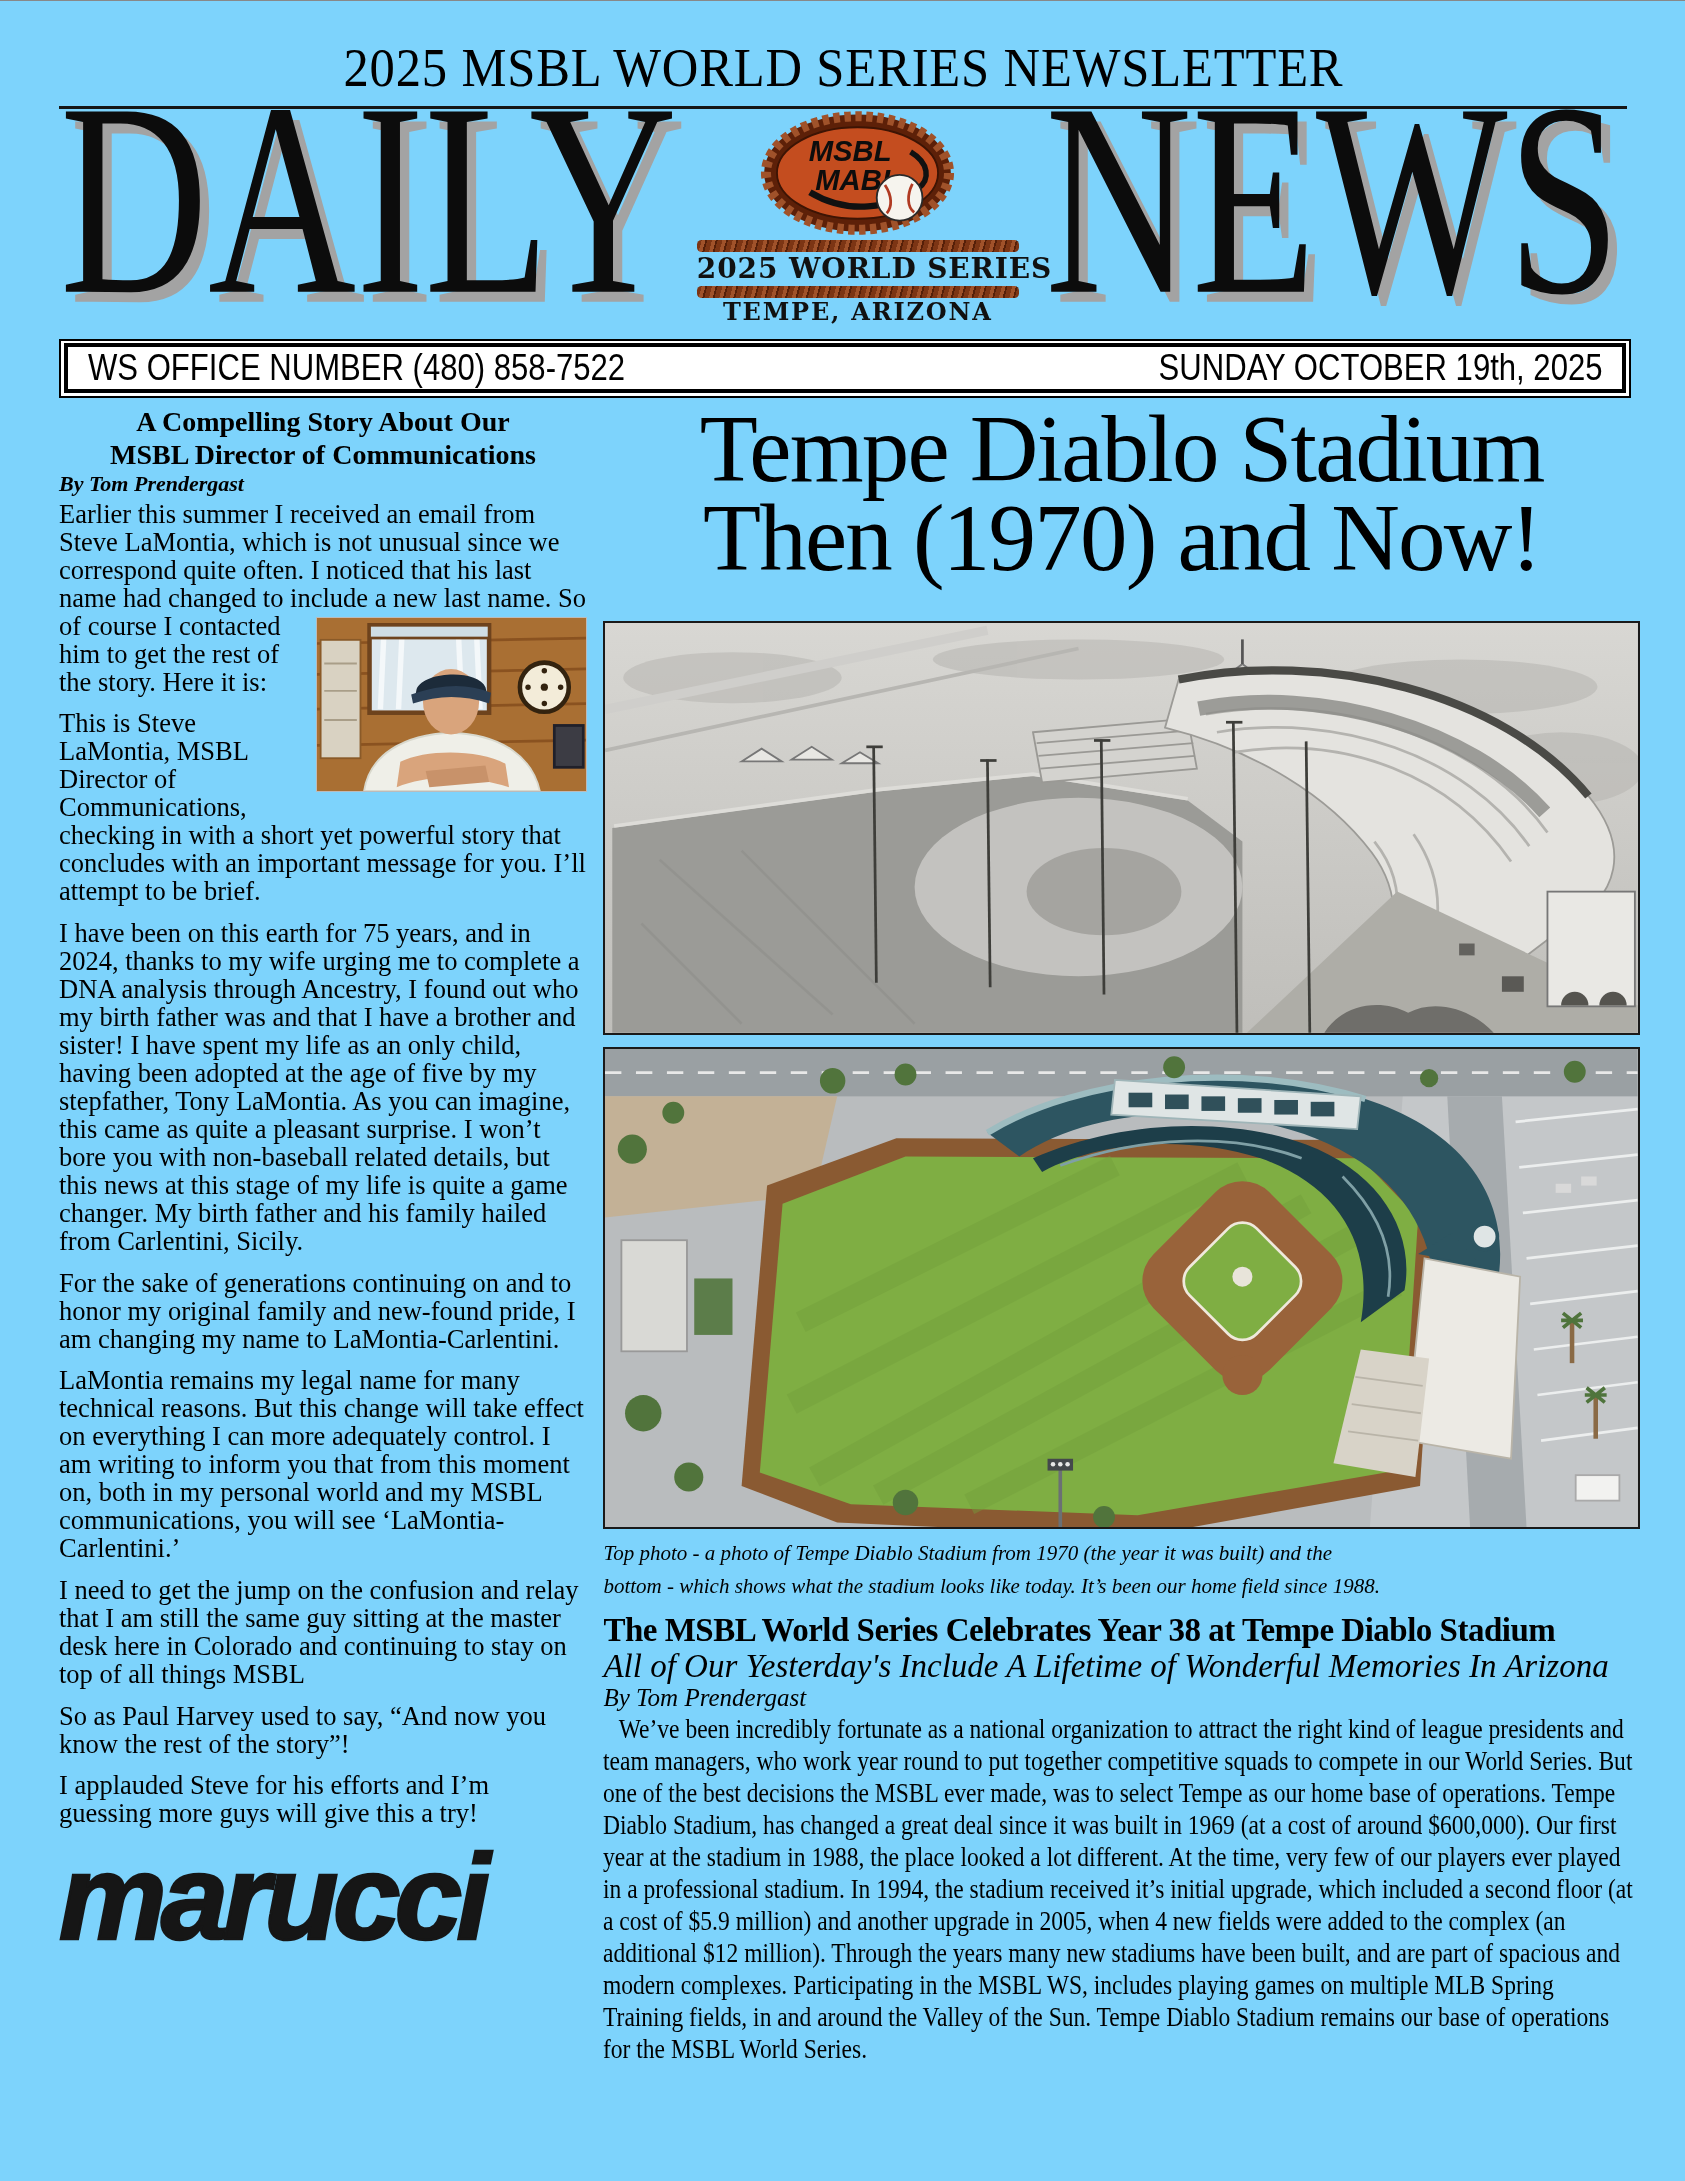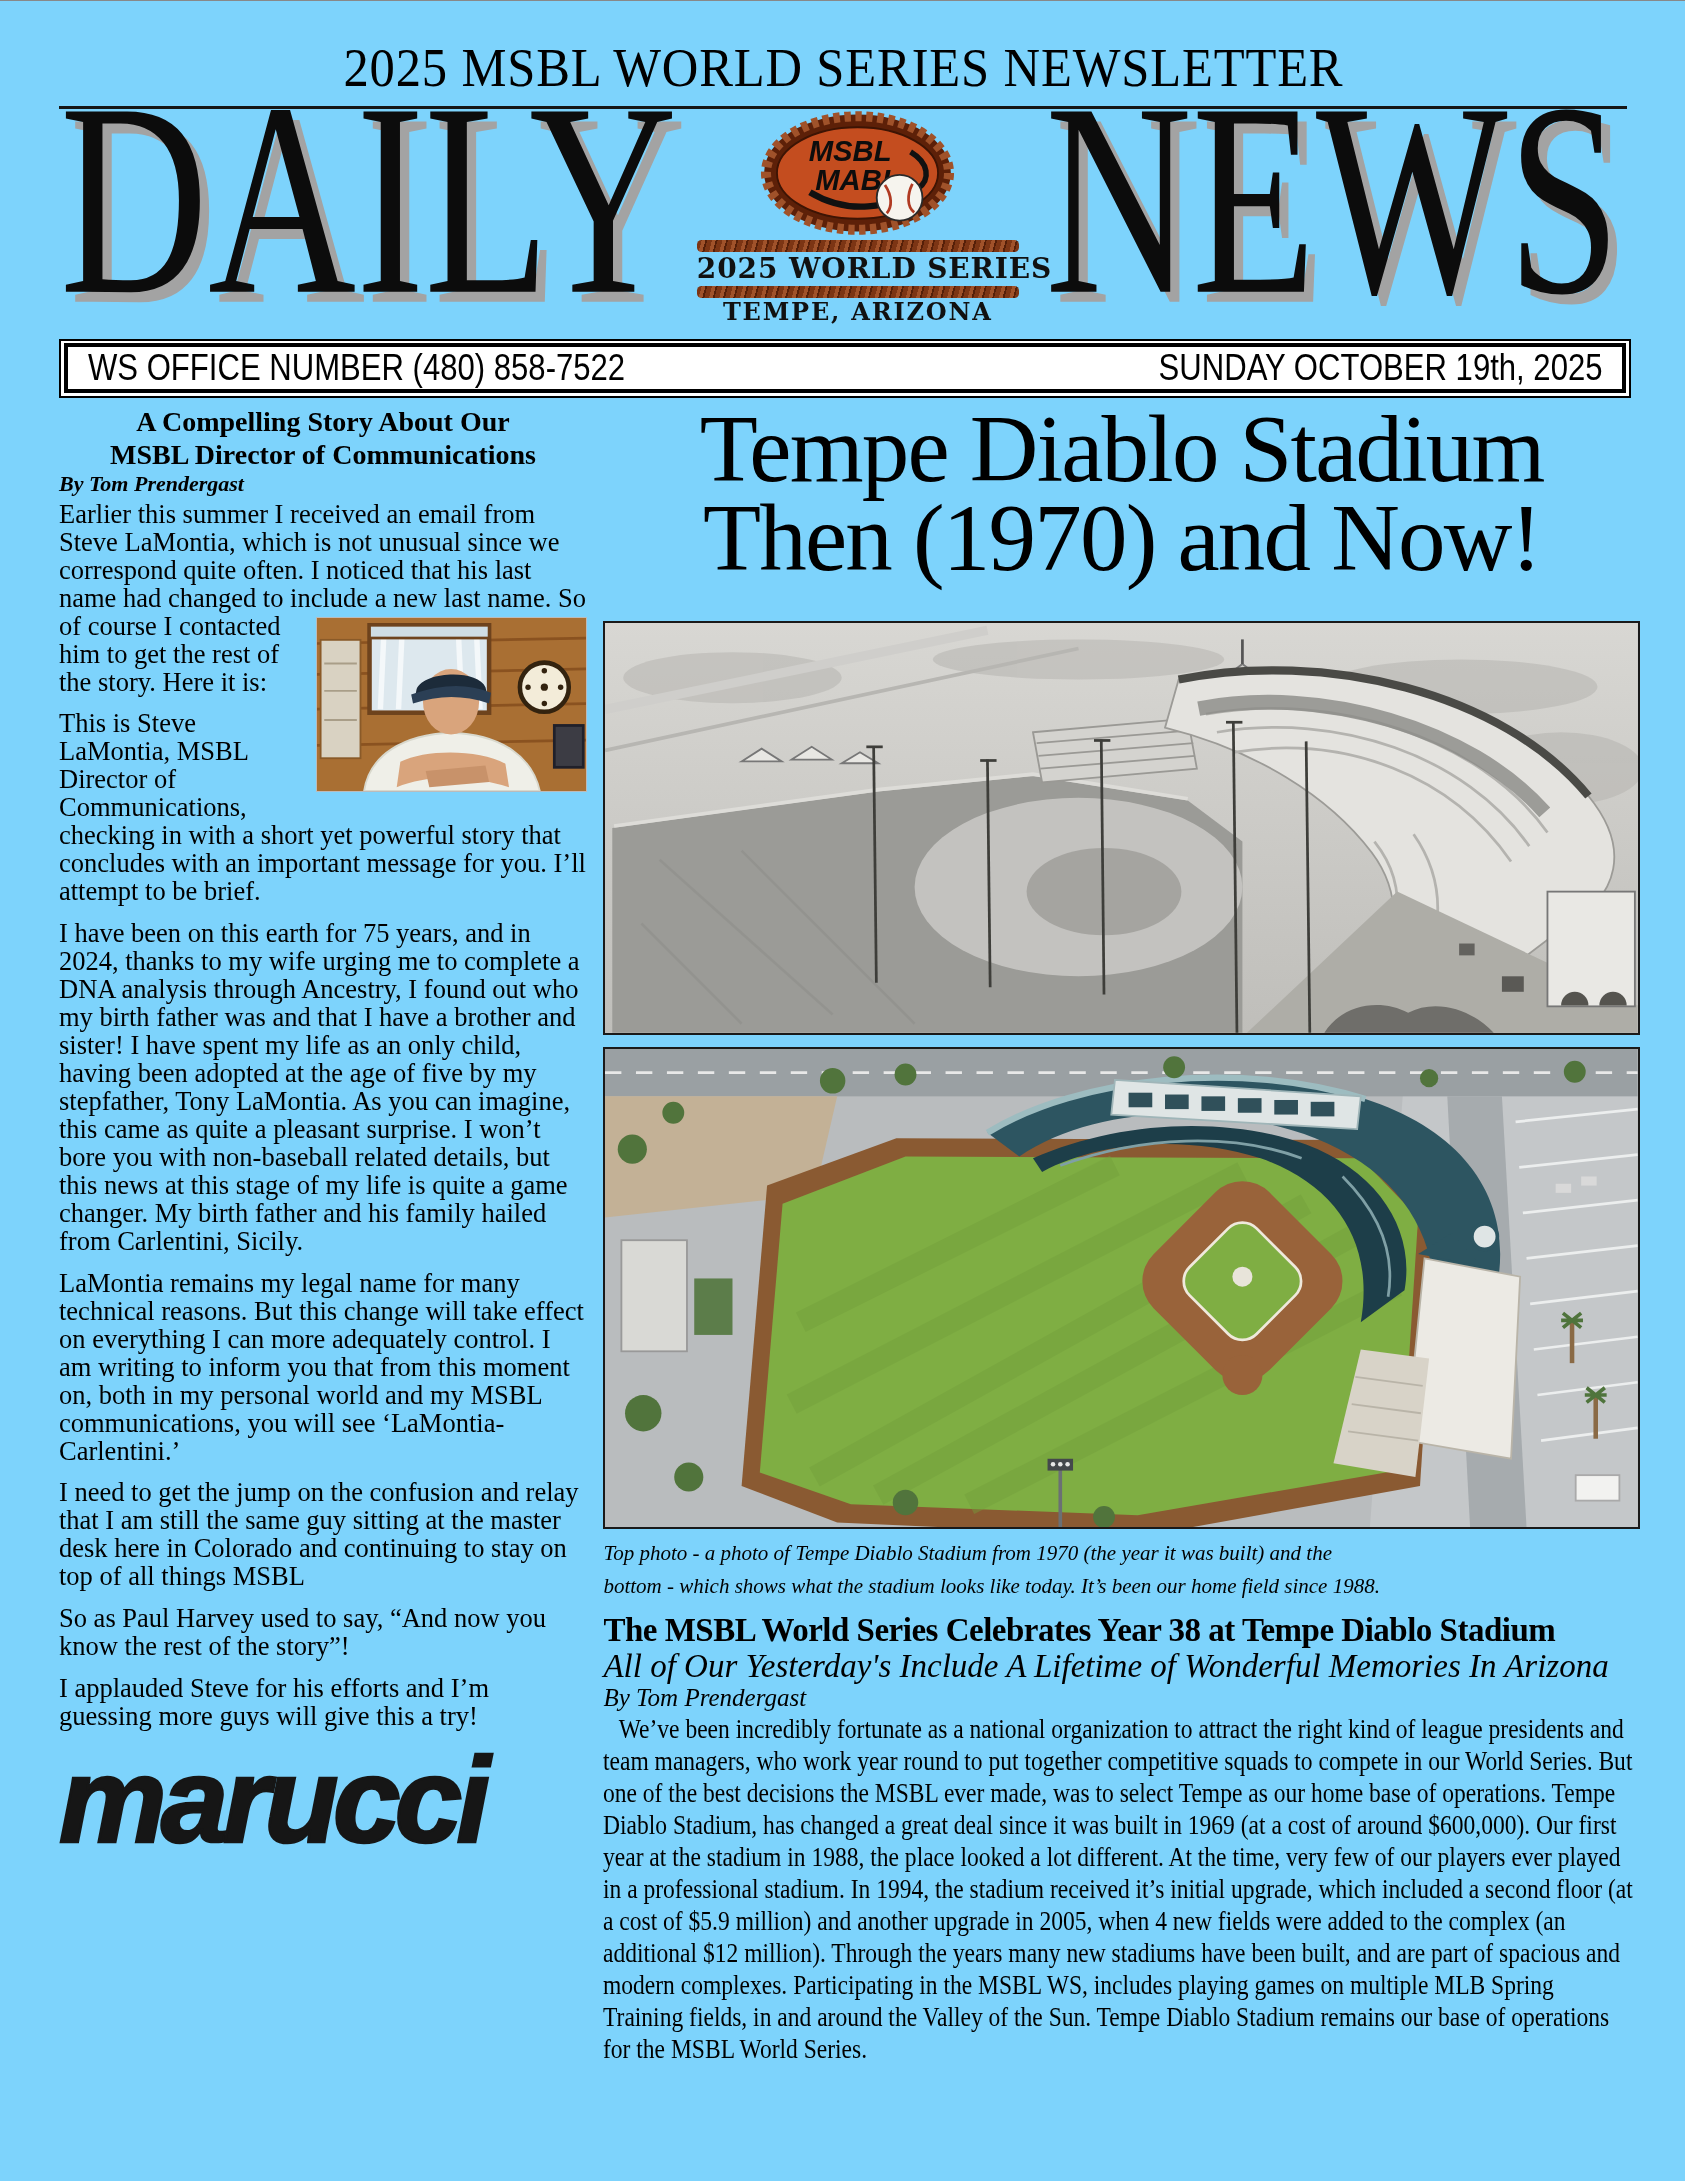--- a/index.html
+++ b/index.html
@@ -168,20 +168,21 @@
         <ellipse cx="148" cy="92" rx="31" ry="36" fill="#d9a47c"></ellipse>
         <path d="M110,78 C118,58 178,56 186,76 L189,88 C160,78 130,79 108,88 Z" fill="#1c2b3a"></path>
         <path d="M104,84 C140,72 166,72 192,82 L190,94 C160,84 134,85 106,94 Z" fill="#2b3f55"></path>
         <path d="M92,158 C120,144 178,144 208,160 L212,186 C170,172 120,172 88,186 Z" fill="#d9a47c"></path>
         <path d="M120,168 L186,162 L190,180 L124,186 Z" fill="#c8926a"></path>
       </svg>
           </span><span>name. So of course I contacted him to get the rest of the story. Here it is:</span></p>
 
       <p class="body-p">This is Steve LaMontia, MSBL Director of Communications, checking in with a short yet powerful story that concludes with an important message for you.  I’ll attempt to be brief.</p>
       <p class="body-p">I have been on this earth for 75 years, and in 2024, thanks to my wife urging me to complete a DNA analysis through Ancestry, I found out who my birth father was and that I have a brother and sister!  I have spent my life as an only child, having been adopted at the age of five by my stepfather, Tony LaMontia.  As you can imagine, this came as quite a pleasant surprise. I won’t bore you with non-baseball related details, but this news at this stage of my life is quite a game changer.  My birth father and his family hailed from Carlentini, Sicily.</p>
+      <p class="body-p">For the sake of generations continuing on and to honor my original family and new-found pride, I am changing my name to LaMontia-Carlentini.</p>
       <p class="body-p">LaMontia remains my legal name for many technical reasons.  But this change will take effect on everything I can more adequately control. I am writing to inform you that from this moment on, both in my personal world and my MSBL communications, you will see ‘LaMontia-Carlentini.’</p>
       <p class="body-p">I need to get the jump on the confusion and relay that I am still the same guy sitting at the master desk here in Colorado and continuing to stay on top of all things MSBL</p>
       <p class="body-p">So as Paul Harvey used to say, “And now you know the rest of the story”!</p>
       <p class="body-p">I applauded Steve for his efforts and I’m guessing more guys will give this a try!</p>
 
       <div class="marucci">marucci</div>
     </div>
 
     <div class="right-col">
       <div class="headline">Tempe Diablo Stadium

